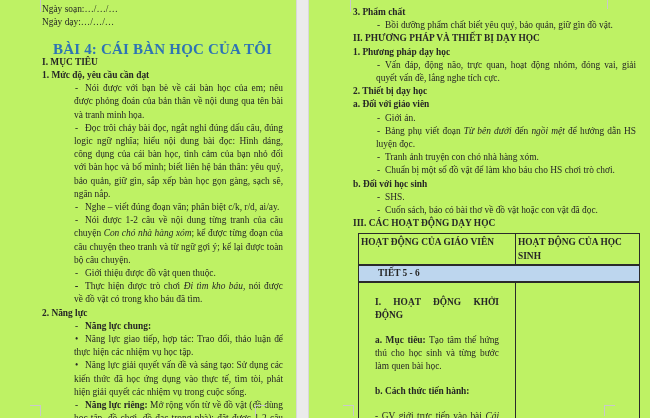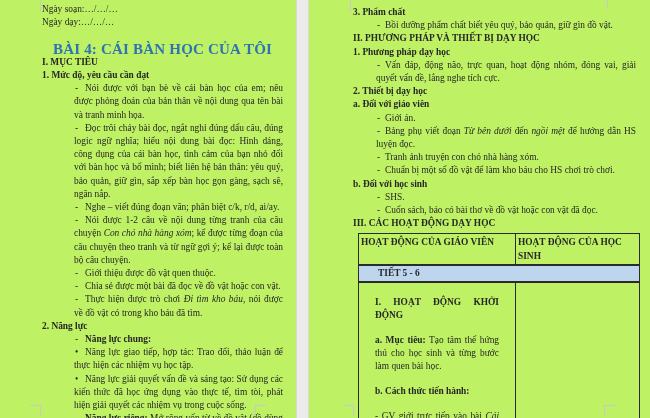--- a/index.html
+++ b/index.html
@@ -56,21 +56,21 @@
       <div class="li">
         <span class="mk">-</span><span>Nghe – viết đúng đoạn văn; phân biệt c/k, r/d, ai/ay.</span>
       </div>
       <div class="li">
         <span class="mk">-</span><span>Nói được 1-2 câu về nội dung từng tranh của câu chuyện </span><span class="i">Con chó nhà hàng xóm</span><span>; kể được từng đoạn của câu chuyện theo tranh và từ ngữ gợi ý; kể lại được toàn bộ câu chuyện.</span>
       </div>
       <div class="li">
         <span class="mk">-</span><span>Giới thiệu được đồ vật quen thuộc.</span>
       </div>
       <div class="li">
-        <span class="mk">-</span><span>Chia sẻ được một bài đã đọc về đồ vật hoặc con vật.</span>
+        <span class="mk">-</span>
       </div>
       <div class="li">
         <span class="mk">-</span><span>Thực hiện được trò chơi </span><span class="i">Đi tìm kho báu</span><span>, nói được về đồ vật có trong kho báu đã tìm.</span>
       </div>
 
       <p class="b">2. Năng lực</p>
       <div class="li">
         <span class="mk">-</span><span class="b">Năng lực chung:</span>
       </div>
       <div class="li">

